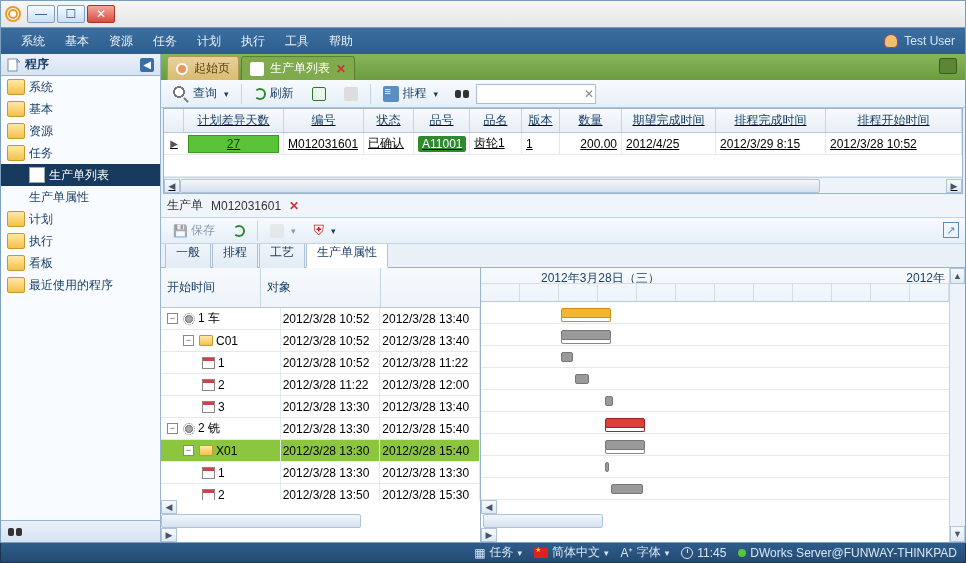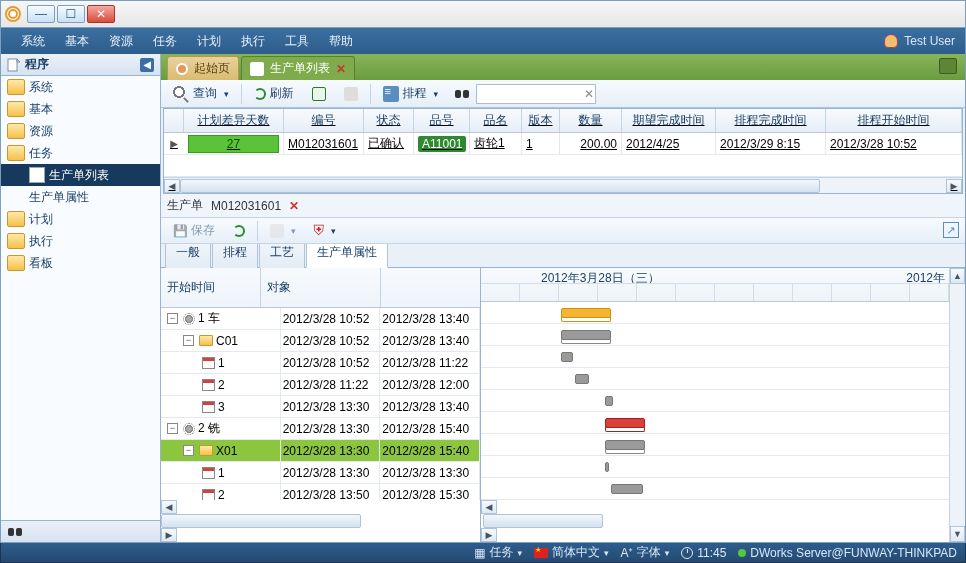--- a/index.html
+++ b/index.html
@@ -198,20 +198,23 @@
           <span>生产单属性</span>
         </div>
       <div class="tnode folder">
           <span>计划</span>
         </div>
       <div class="tnode folder">
           <span>执行</span>
         </div>
       <div class="tnode folder">
           <span>看板</span>
+        </div>
+      <div class="tnode folder">
+          <span>最近使用的程序</span>
         </div>
     </div>
     <div class="treefoot">
       <span class="tic bino"></span>
     </div>
   </div>
 
   <div class="rightpanel">
 
     <div class="tabstrip">

